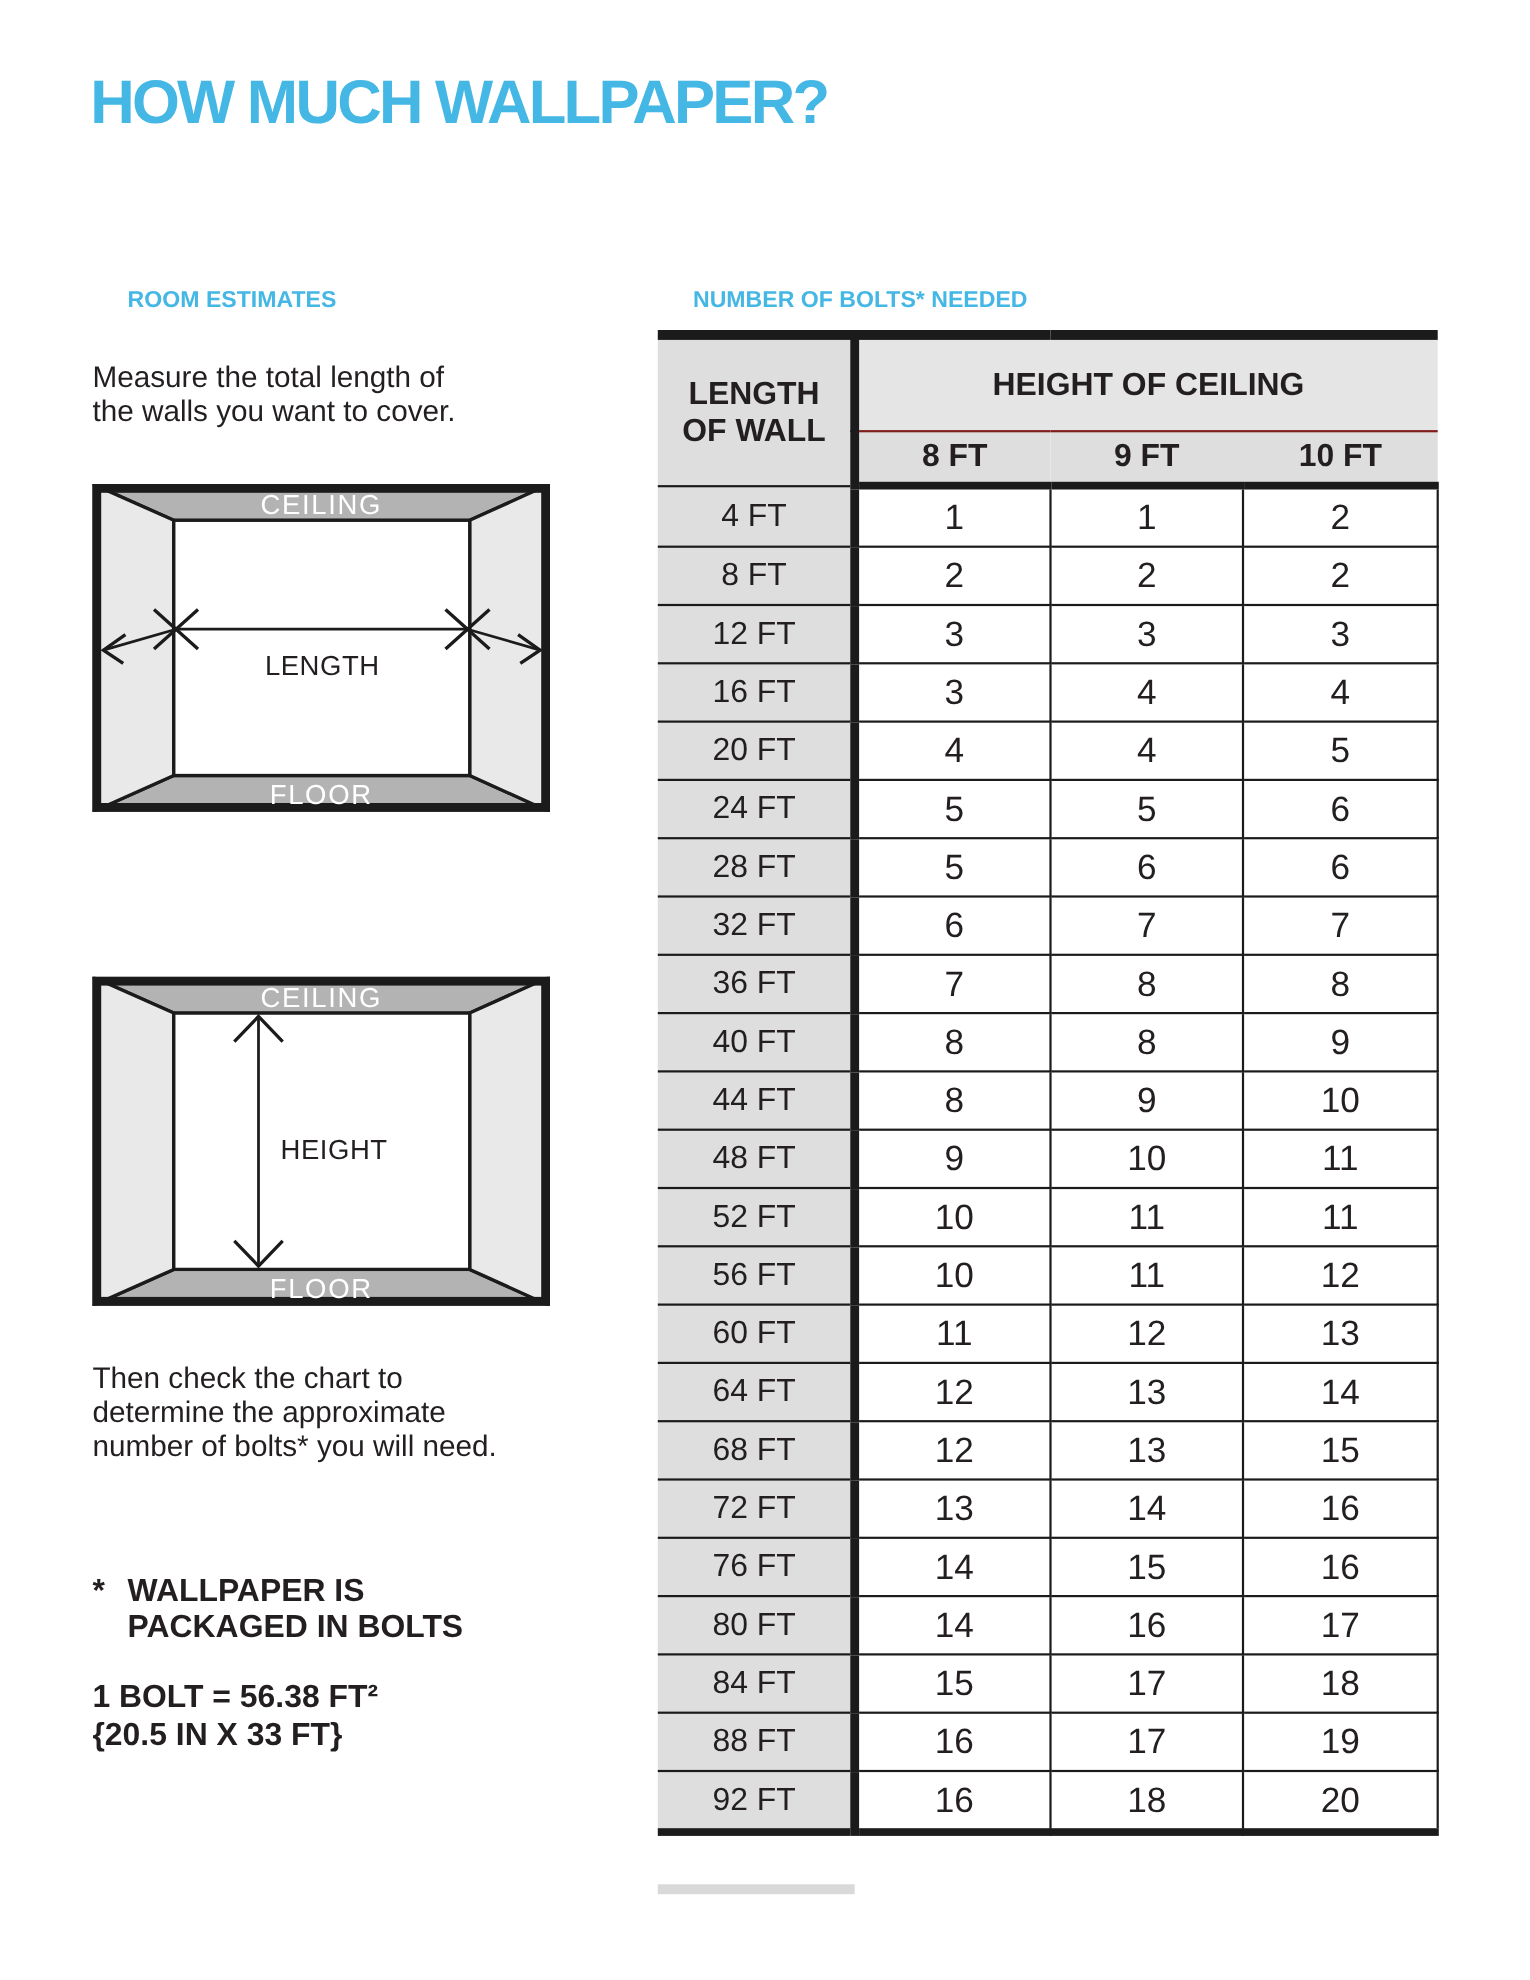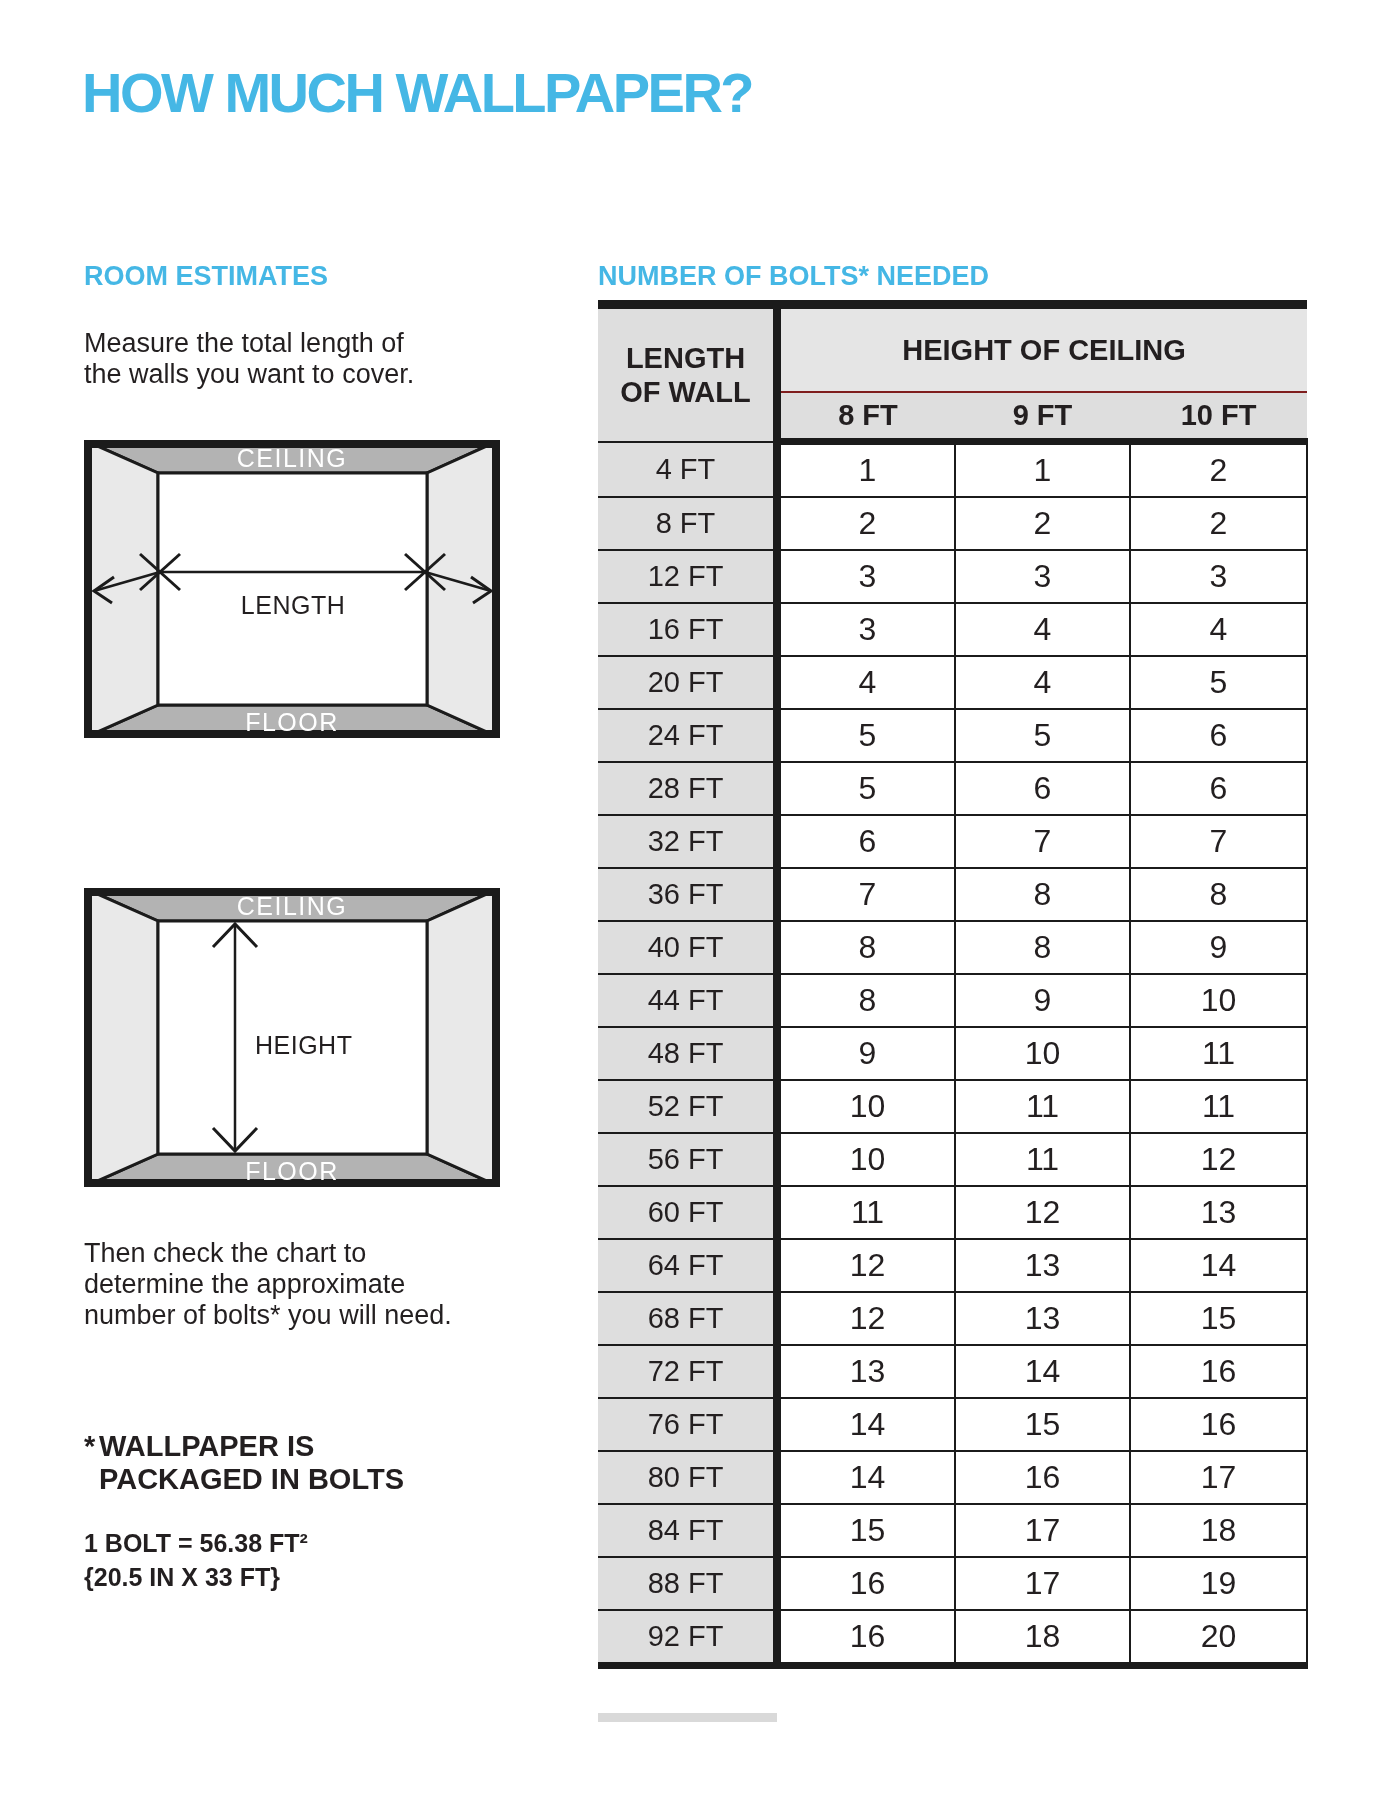--- a/index.html
+++ b/index.html
@@ -16,24 +16,25 @@
 
   
   #page-title {
     left: 82px; top: 60px;
     font-size: 56px; font-weight: bold;
     letter-spacing: -2.5px;
     color: #45b7e5;
     white-space: nowrap;
   }
   .section-heading {
-    font-size: 27px; font-weight: bold;
+    font-size: 21px; font-weight: bold;
     color: #45b7e5;
     letter-spacing: 0px;
     white-space: nowrap;
+    margin-left: 32px;
   }
   #room-estimates-heading { left: 84px; top: 261px; }
   #bolts-heading {
     left: 598px; top: 261px; width: 709px;
     text-align: left;
   }
 
   
   .body-text {
     font-size: 27px;
@@ -45,24 +46,24 @@
   #para-height { left: 84px; top: 780px; }
   #para-chart  { left: 84px; top: 1238px; }
 
   
   #footnote {
     left: 84px; top: 1430px;
     font-size: 29px; font-weight: bold;
     line-height: 33px;
   }
   #footnote .star { position:absolute; left:0; top:0; }
-  #footnote .fn-lines { margin-left: 15px; white-space: pre-line; }
+  #footnote .fn-lines { margin-left: 32px; white-space: pre-line; }
   #bolt-info {
     left: 84px; top: 1526px;
-    font-size: 25px; font-weight: bold;
+    font-size: 29px; font-weight: bold;
     line-height: 34px;
     white-space: pre-line;
   }
 
   
   #diagram-length { left: 84px; top: 440px; }
   #diagram-height { left: 84px; top: 888px; }
   .room-svg text {
     font-family: "Liberation Sans", "DejaVu Sans", sans-serif;
   }

